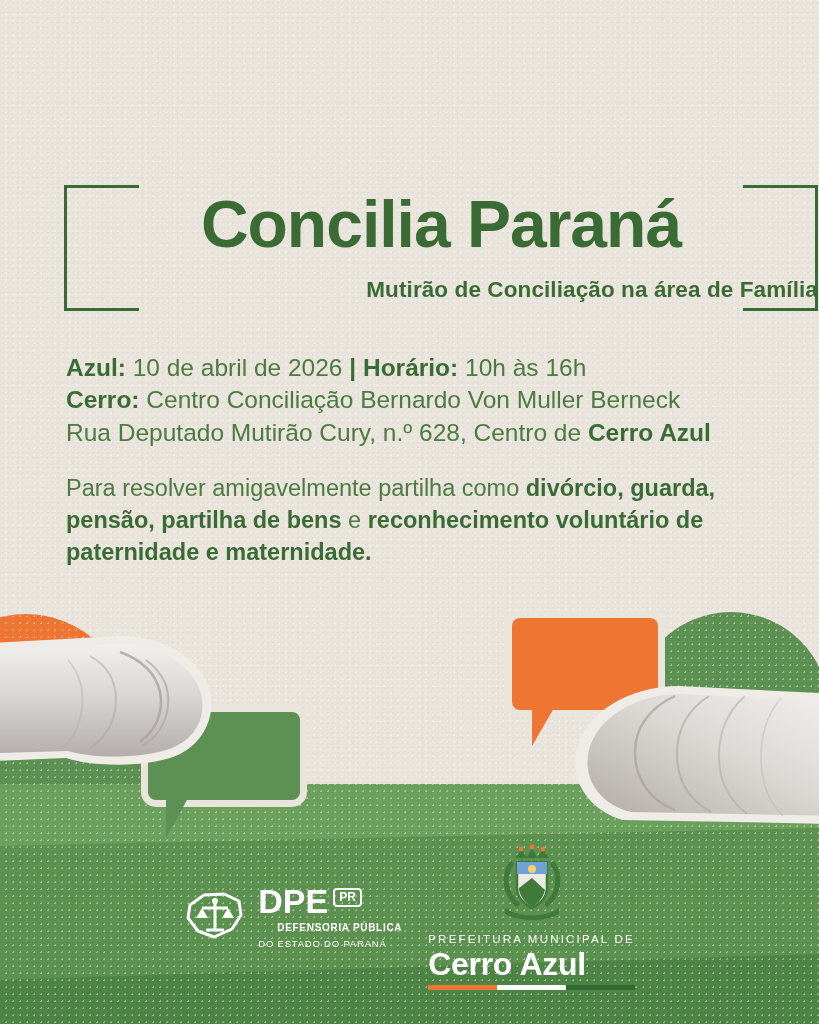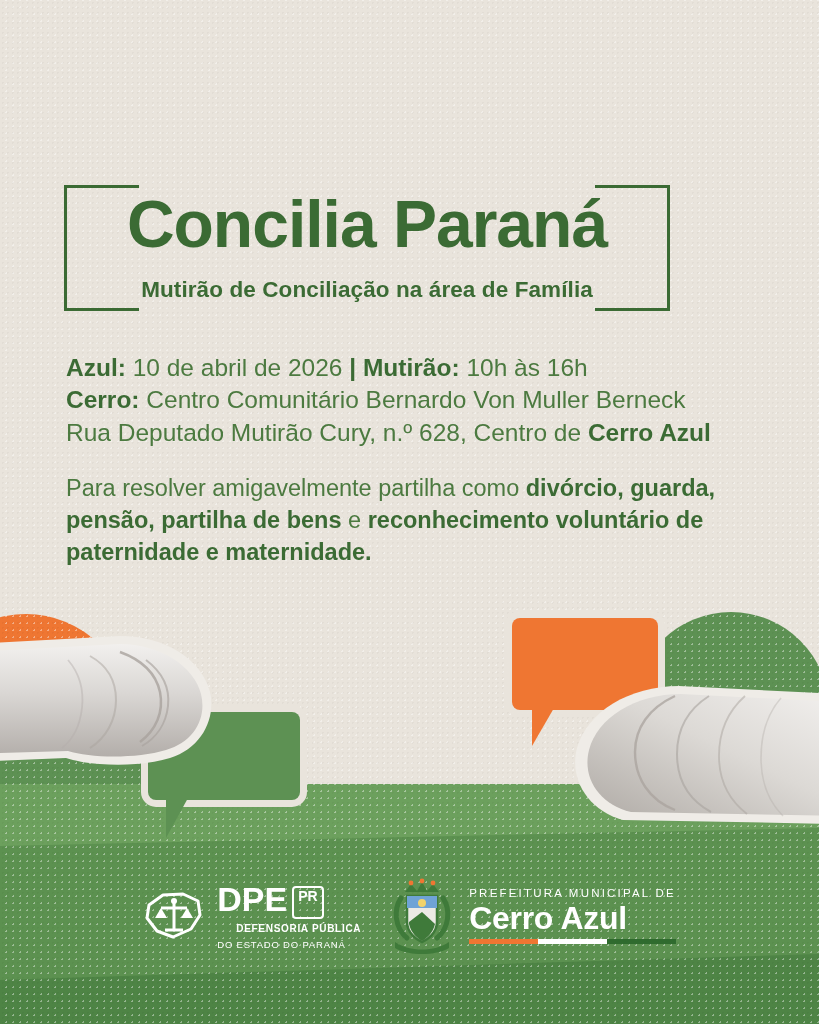--- a/index.html
+++ b/index.html
@@ -29,21 +29,21 @@
     opacity: .8;
     pointer-events: none;
     z-index: 2;
   }
 
   
   .headline-wrap {
     position: absolute;
     left: 64px;
     top: 185px;
-    width: 606px;
+    width: 754px;
     height: 120px;
     z-index: 5;
   }
   .bracket {
     position: absolute;
     width: 72px;
     height: 120px;
     border: 3px solid #3b6b34;
   }
   .bracket.left  { left: 0;  border-right: none; }
@@ -59,21 +59,21 @@
     line-height: 1;
     font-weight: bold;
     letter-spacing: -1px;
     color: #3b6b34;
   }
   .subtitle {
     position: absolute;
     left: 0;
     right: 0;
     top: 92px;
-    text-align: center;
+    text-align: right;
     font-size: 22.5px;
     font-weight: bold;
     color: #3b6b34;
     letter-spacing: .1px;
   }
 
   
   .info {
     position: absolute;
     left: 66px;
@@ -217,26 +217,26 @@
     gap: 5px;
   }
   .dpe-main {
     font-size: 34px;
     font-weight: bold;
     letter-spacing: 0px;
     color: #ffffff;
   }
   .dpe-pr {
     margin-top: 4px;
-    font-size: 14px;
+    font-size: 12px;
     font-weight: bold;
     color: #ffffff;
     border: 2px solid #ffffff;
     border-radius: 4px;
-    padding: 1px 4px 14px;
+    padding: 1px 4px 2px;
     line-height: 1;
   }
   .dpe-sub1 {
     font-size: 10px;
     font-weight: bold;
     letter-spacing: .7px;
     margin-top: 5px;
     color: #ffffff;
     margin-left: 19px;
   }
@@ -244,20 +244,21 @@
     font-size: 9.5px;
     letter-spacing: .8px;
     margin-top: 6px;
     color: #ffffff;
   }
   .pref-logo {
     display: flex;
     align-items: center;
     gap: 12px;
     color: #ffffff;
+    flex-direction: column;
   }
   .pref-text { line-height: 1; }
   .pref-top {
     font-size: 11.5px;
     letter-spacing: 2.2px;
     color: #ffffff;
   }
   .pref-name {
     font-size: 32px;
     font-weight: bold;
@@ -295,26 +296,26 @@
     <div class="bracket right"></div>
     <div class="title">Concilia Paraná</div>
     <div class="subtitle">Mutirão de Conciliação na área de Família</div>
   </div>
 
   <div class="info">
     <div class="line">
       <b>Azul:</b>
       <span>10 de abril de 2026</span>
       <b>|</b>
-      <b>Mutirão:</b>
+      <b>Horário:</b>
       <span>10h às 16h</span>
     </div>
     <div class="line">
       <b>Cerro:</b>
-      <span>Centro Comunitário Bernardo Von Muller Berneck</span>
+      <span>Centro Conciliação Bernardo Von Muller Berneck</span>
     </div>
     <div class="line">
       <span>Rua Deputado Mutirão Cury, n.º 628, Centro de </span><b>Cerro Azul</b>
     </div>
   </div>
 
   <div class="body-copy">
     <span>Para resolver amigavelmente partilha como </span><b>divórcio, guarda, pensão, partilha de bens</b><span> e </span><b>reconhecimento voluntário de paternidade e maternidade.</b>
   </div>
 

